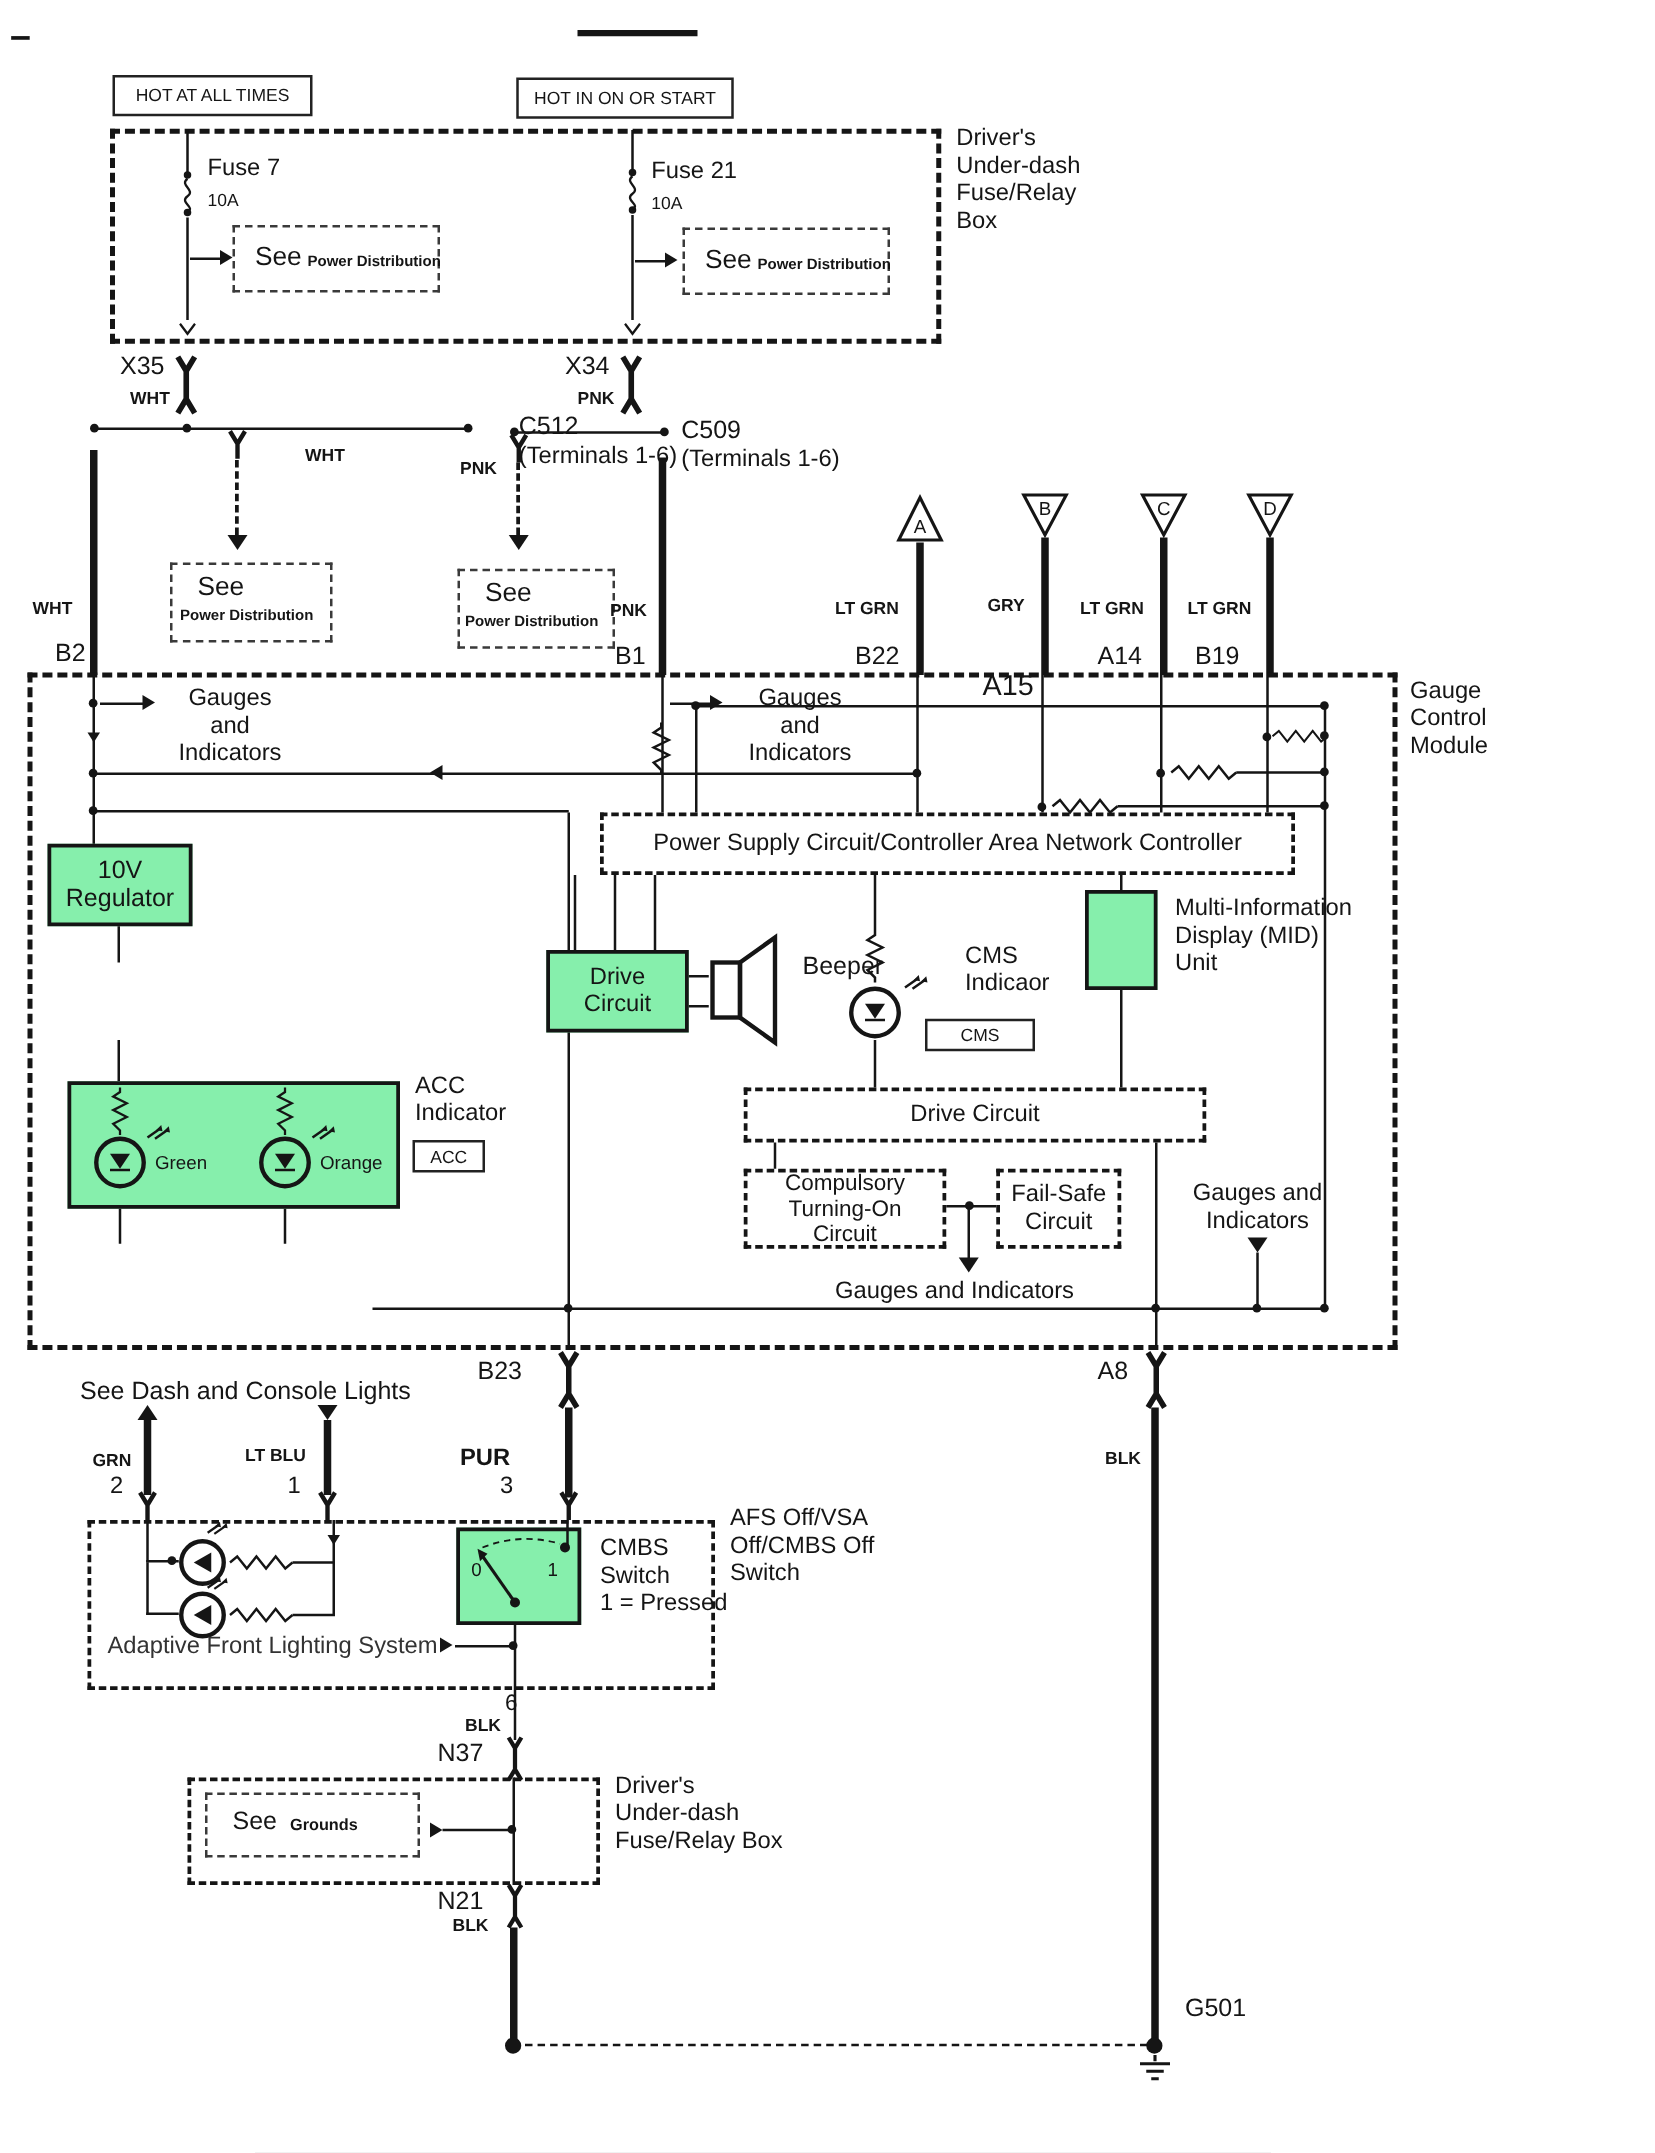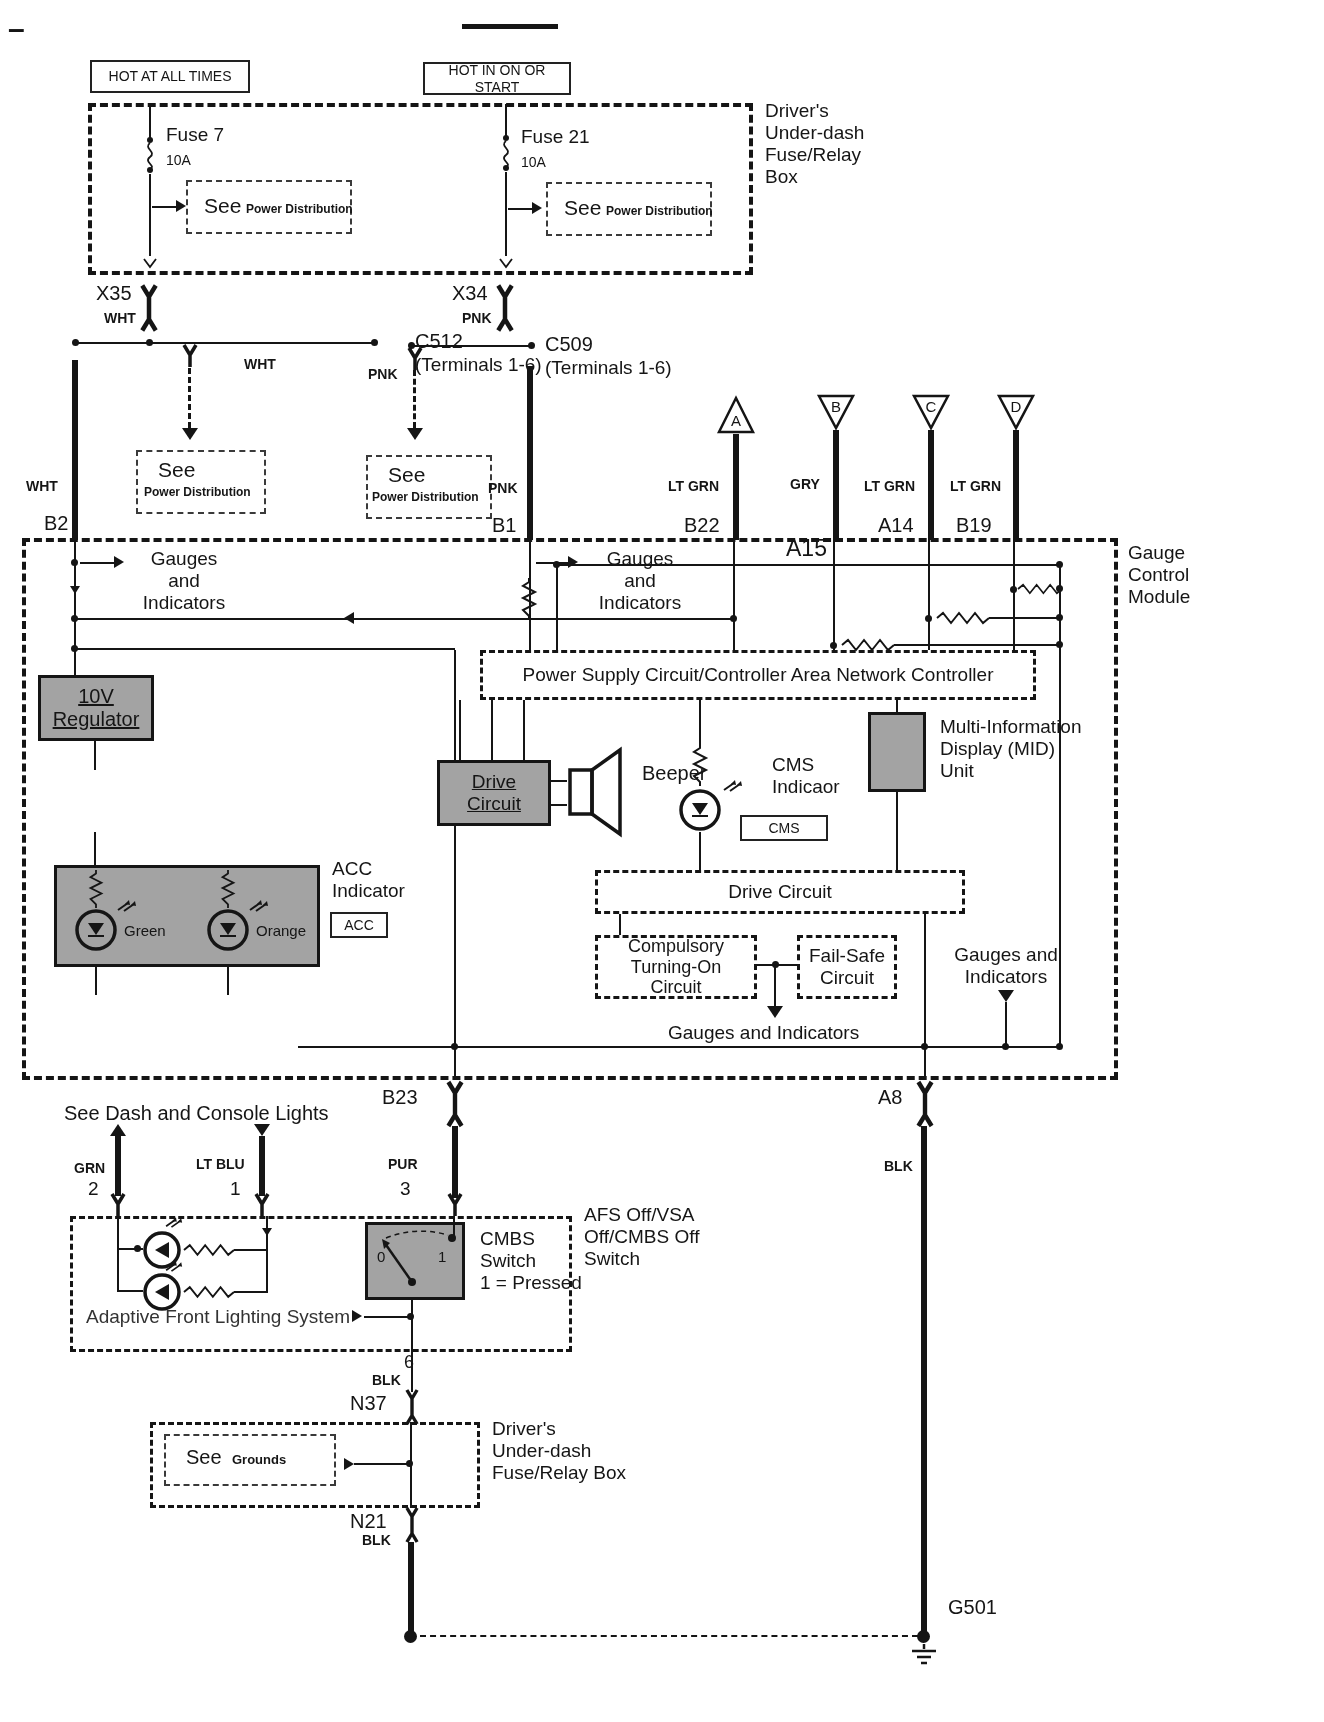--- a/index.html
+++ b/index.html
@@ -7,42 +7,42 @@
           font-family:"Liberation Sans",sans-serif;color:#111;}
   .t{position:absolute;color:#151515;white-space:pre-line;line-height:1.16;font-family:"Liberation Sans",sans-serif;}
   .b{font-weight:bold;}
   .c{display:flex;align-items:center;justify-content:center;text-align:center;}
   .h{position:absolute;background:#151515;height:2px;}
   .v{position:absolute;background:#151515;width:2px;}
   .wire{position:absolute;background:#151515;width:6px;}
   .hd{position:absolute;height:0;border-top:3px dashed #151515;}
   .vd{position:absolute;width:0;border-left:3px dashed #151515;}
   .dot{position:absolute;width:7px;height:7px;background:#151515;border-radius:50%;}
-  .box{position:absolute;border:3px solid #151515;background:#a3a3a3;box-sizing:border-box;text-decoration:underline;}
+  .box{position:absolute;border:3px solid #151515;background:#86efac;box-sizing:border-box;}
   .box2{position:absolute;border:2px solid #222;background:#fff;box-sizing:border-box;}
   .dbox{position:absolute;border:4px dashed #151515;box-sizing:border-box;}
   .dbox3{position:absolute;border:3px dashed #151515;box-sizing:border-box;}
   .sbox{position:absolute;border:2px dashed #3a3a3a;box-sizing:border-box;}
   .tri-d{position:absolute;width:0;height:0;border-left:8px solid transparent;border-right:8px solid transparent;border-top:12px solid #151515;}
   .tri-u{position:absolute;width:0;height:0;border-left:8px solid transparent;border-right:8px solid transparent;border-bottom:12px solid #151515;}
   .tri-r{position:absolute;width:0;height:0;border-top:6px solid transparent;border-bottom:6px solid transparent;border-left:10px solid #151515;}
   .tri-l{position:absolute;width:0;height:0;border-top:6px solid transparent;border-bottom:6px solid transparent;border-right:10px solid #151515;}
   .tri-d.sm{border-left-width:5px;border-right-width:5px;border-top-width:8px;}
   svg{position:absolute;overflow:visible;}
 </style>
 </head>
 <body>
 
 <div id="canvas">
 
   <div class="t b" style="left:8px;top:12px;font-size:30px">–</div>
   <div class="h" style="left:462px;top:24px;width:96px;height:5px"></div>
 
   <div class="box2 c t" style="left:90px;top:60px;width:160px;height:33px;font-size:14px">HOT AT ALL TIMES</div>
-  <div class="box2 c t" style="left:423px;top:62px;width:148px;height:33px;font-size:14px">HOT IN ON OR START</div>
+  <div class="box2 c t" style="left:413px;top:62px;width:174px;height:33px;font-size:14px">HOT IN ON OR START</div>
 
   <div class="dbox" style="left:88px;top:103px;width:665px;height:172px"></div>
   <div class="t" style="left:765px;top:100px;font-size:19px">Driver's
 Under-dash
 Fuse/Relay
 Box</div>
 
   <div class="v" style="left:149px;top:104px;height:34px"></div>
   <svg style="left:141px;top:136px" width="18" height="38" viewBox="0 0 18 38">
       <circle cx="9" cy="4" r="3" fill="#151515"></circle>
@@ -338,21 +338,21 @@
   <svg style="left:110px;top:1194px" width="16" height="22" viewBox="0 0 16 22">
       <path d="M8 8 V22 M2 0 L8 10 L14 0" stroke="#151515" stroke-width="3.5" fill="none"></path>
     </svg>
   <div class="tri-d" style="left:254px;top:1124px"></div>
   <div class="wire" style="left:259px;top:1136px;height:60px"></div>
   <div class="t b" style="left:196px;top:1156px;font-size:14px">LT BLU</div>
   <div class="t" style="left:230px;top:1178px;font-size:19px">1</div>
   <svg style="left:254px;top:1194px" width="16" height="22" viewBox="0 0 16 22">
       <path d="M8 8 V22 M2 0 L8 10 L14 0" stroke="#151515" stroke-width="3.5" fill="none"></path>
     </svg>
-  <div class="t b" style="left:388px;top:1156px;font-size:14px">PUR</div>
+  <div class="t b" style="left:368px;top:1156px;font-size:19px">PUR</div>
   <div class="t" style="left:400px;top:1178px;font-size:19px">3</div>
   <svg style="left:447px;top:1194px" width="16" height="22" viewBox="0 0 16 22">
       <path d="M8 8 V22 M2 0 L8 10 L14 0" stroke="#151515" stroke-width="3.5" fill="none"></path>
     </svg>
 
   <div class="dbox3" style="left:70px;top:1216px;width:502px;height:136px"></div>
   <div class="t" style="left:584px;top:1204px;font-size:19px">AFS Off/VSA
 Off/CMBS Off
 Switch</div>
   <div class="v" style="left:117px;top:1216px;height:34px"></div>

